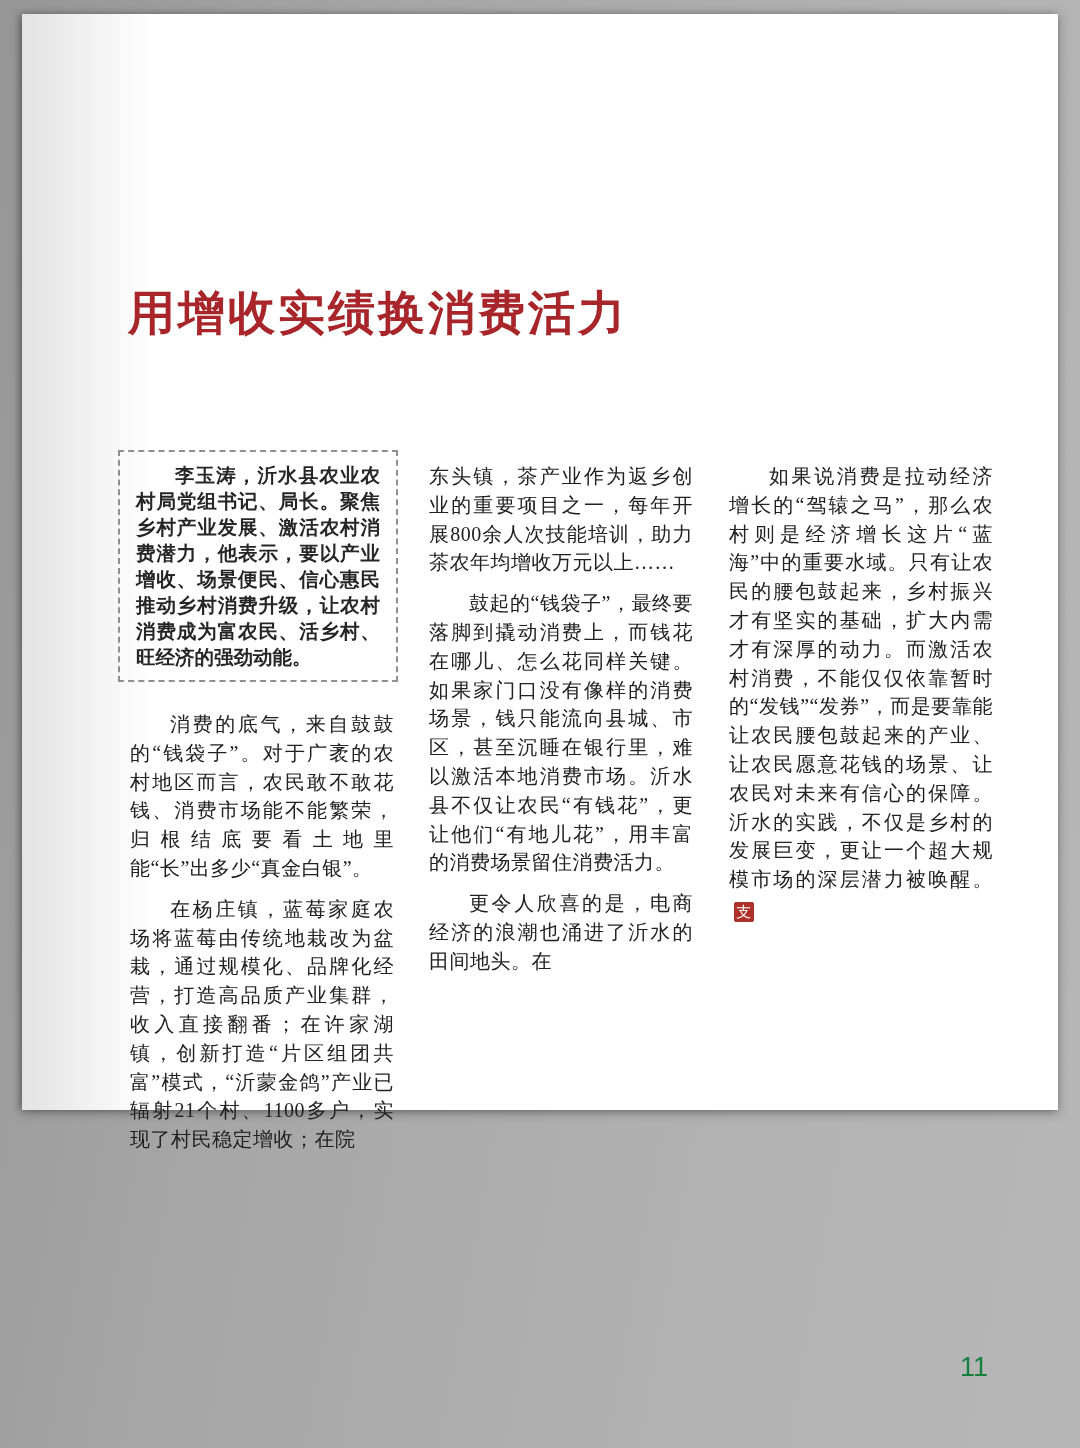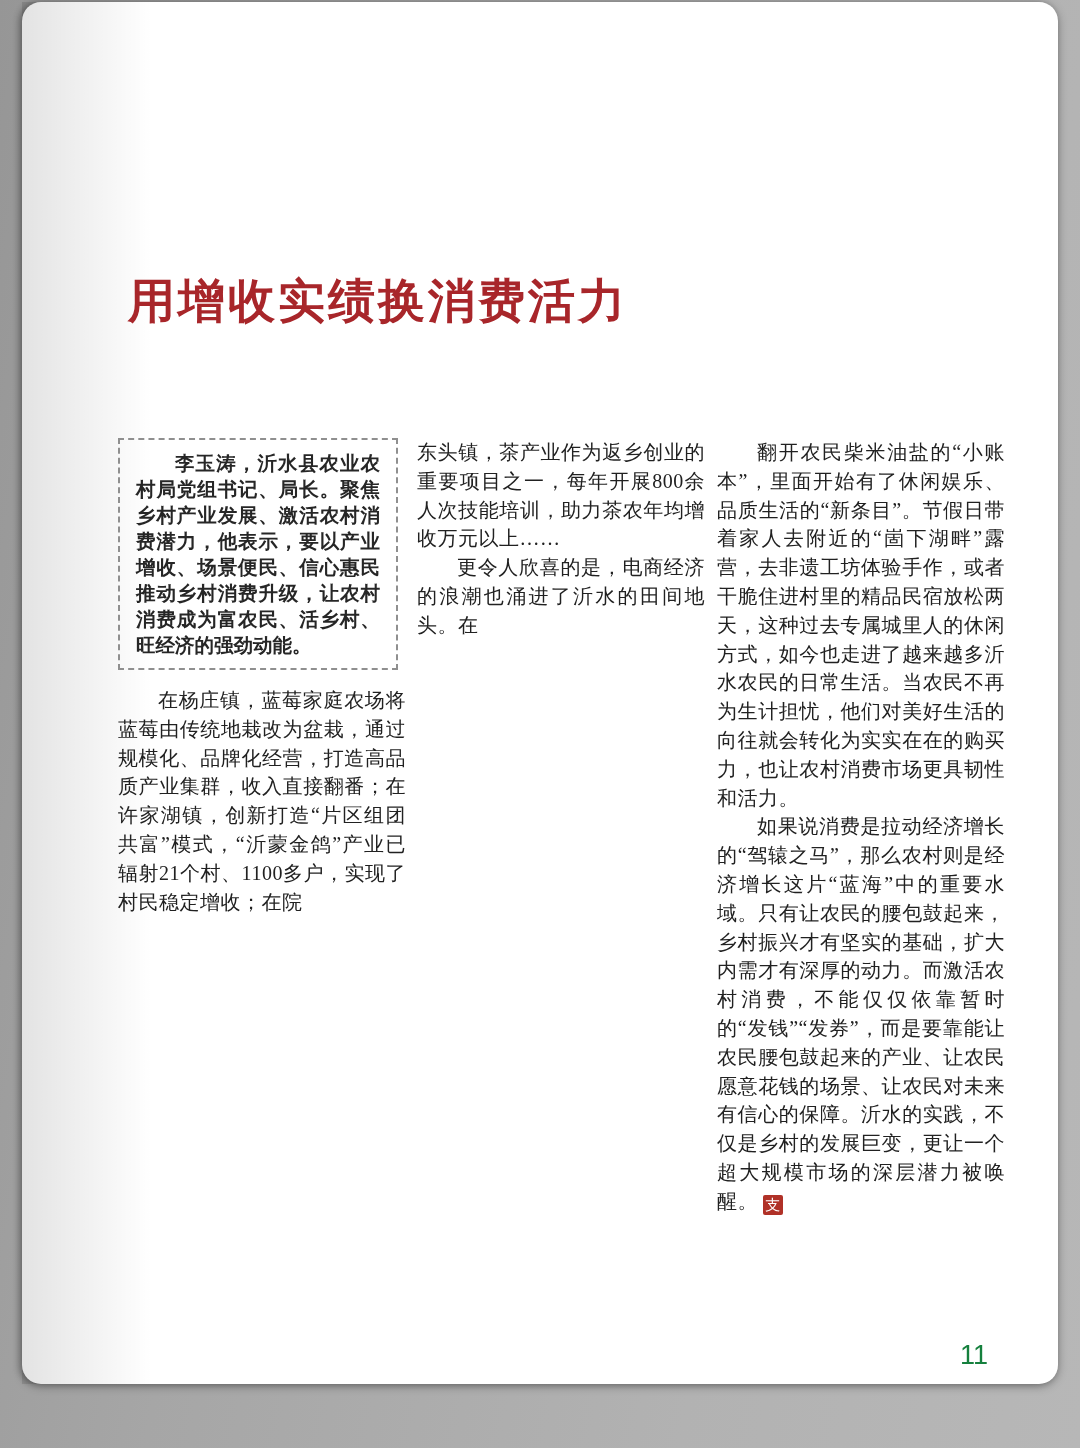--- a/index.html
+++ b/index.html
@@ -12,26 +12,25 @@
   }
   .scene {
     position: relative;
     width: 1080px;
     height: 1448px;
     background: linear-gradient(100deg, #969696 0%, #a6a6a6 30%, #b2b2b2 70%, #b7b7b7 100%);
   }
   .page {
     position: absolute;
     left: 22px;
-    top: 2px;
+    top: 14px;
     width: 1036px;
-    height: 1382px;
+    height: 1096px;
     background: #ffffff;
     box-shadow: 0 2px 10px rgba(0,0,0,0.35), -3px 0 6px rgba(0,0,0,0.18);
-    border-radius: 19px;
   }
   .page .spine-shade {
     position: absolute;
     left: 0; top: 0; bottom: 0;
     width: 130px;
     background: linear-gradient(to right, rgba(0,0,0,0.11), rgba(0,0,0,0));
     pointer-events: none;
   }
   .article-title {
     position: absolute;
@@ -64,21 +63,21 @@
     color: #262626;
   }
   .col {
     position: absolute;
     width: 288px;
   }
   .col-1 { left: 96px;  top: 684px; }
   .col-2 { left: 395px; top: 436px; }
   .col-3 { left: 695px; top: 436px; }
   .para {
-    margin: 0;
+    margin: 12px;
     text-indent: 2em;
     font-size: 20px;
     line-height: 28.8px;
     text-align: justify;
     color: #212121;
     letter-spacing: 0.5px;
   }
   .para.noindent { text-indent: 0; }
   .endmark {
     display: inline-block;
@@ -111,28 +110,29 @@
   <div class="page">
     <div class="spine-shade"></div>
 
     <h1 class="article-title">用增收实绩换消费活力</h1>
 
     <div class="intro-box">
       <p class="intro-text">李玉涛，沂水县农业农村局党组书记、局长。聚焦乡村产业发展、激活农村消费潜力，他表示，要以产业增收、场景便民、信心惠民推动乡村消费升级，让农村消费成为富农民、活乡村、旺经济的强劲动能。</p>
     </div>
 
     <div class="col col-1">
+      <p class="para">消费的底气，来自鼓鼓的“钱袋子”。对于广袤的农村地区而言，农民敢不敢花钱、消费市场能不能繁荣，归根结底要看土地里能“长”出多少“真金白银”。</p>
       <p class="para">在杨庄镇，蓝莓家庭农场将蓝莓由传统地栽改为盆栽，通过规模化、品牌化经营，打造高品质产业集群，收入直接翻番；在许家湖镇，创新打造“片区组团共富”模式，“沂蒙金鸽”产业已辐射21个村、1100多户，实现了村民稳定增收；在院</p>
     </div>
 
     <div class="col col-2">
       <p class="para noindent">东头镇，茶产业作为返乡创业的重要项目之一，每年开展800余人次技能培训，助力茶农年均增收万元以上……</p>
+      <p class="para">鼓起的“钱袋子”，最终要落脚到撬动消费上，而钱花在哪儿、怎么花同样关键。如果家门口没有像样的消费场景，钱只能流向县城、市区，甚至沉睡在银行里，难以激活本地消费市场。沂水县不仅让农民“有钱花”，更让他们“有地儿花”，用丰富的消费场景留住消费活力。</p>
       <p class="para">更令人欣喜的是，电商经济的浪潮也涌进了沂水的田间地头。在</p>
     </div>
 
     <div class="col col-3">
-      <p class="para">翻开农民柴米油盐的“小账本”，里面开始有了休闲娱乐、品质生活的“新条目”。节假日带着家人去附近的“崮下湖畔”露营，去非遗工坊体验手作，或者干脆住进村里的精品民宿放松两天，这种过去专属城里人的休闲方式，如今也走进了越来越多沂水农民的日常生活。当农民不再为生计担忧，他们对美好生活的向往就会转化为实实在在的购买力，也让农村消费市场更具韧性和活力。</p>
       <p class="para"><span>如果说消费是拉动经济增长的“驾辕之马”，那么农村则是经济增长这片“蓝海”中的重要水域。只有让农民的腰包鼓起来，乡村振兴才有坚实的基础，扩大内需才有深厚的动力。而激活农村消费，不能仅仅依靠暂时的“发钱”“发券”，而是要靠能让农民腰包鼓起来的产业、让农民愿意花钱的场景、让农民对未来有信心的保障。沂水的实践，不仅是乡村的发展巨变，更让一个超大规模市场的深层潜力被唤醒。</span><span class="endmark">支</span></p>
     </div>
 
     <div class="page-number">11</div>
   </div>
 </div>
 
 </body></html>

